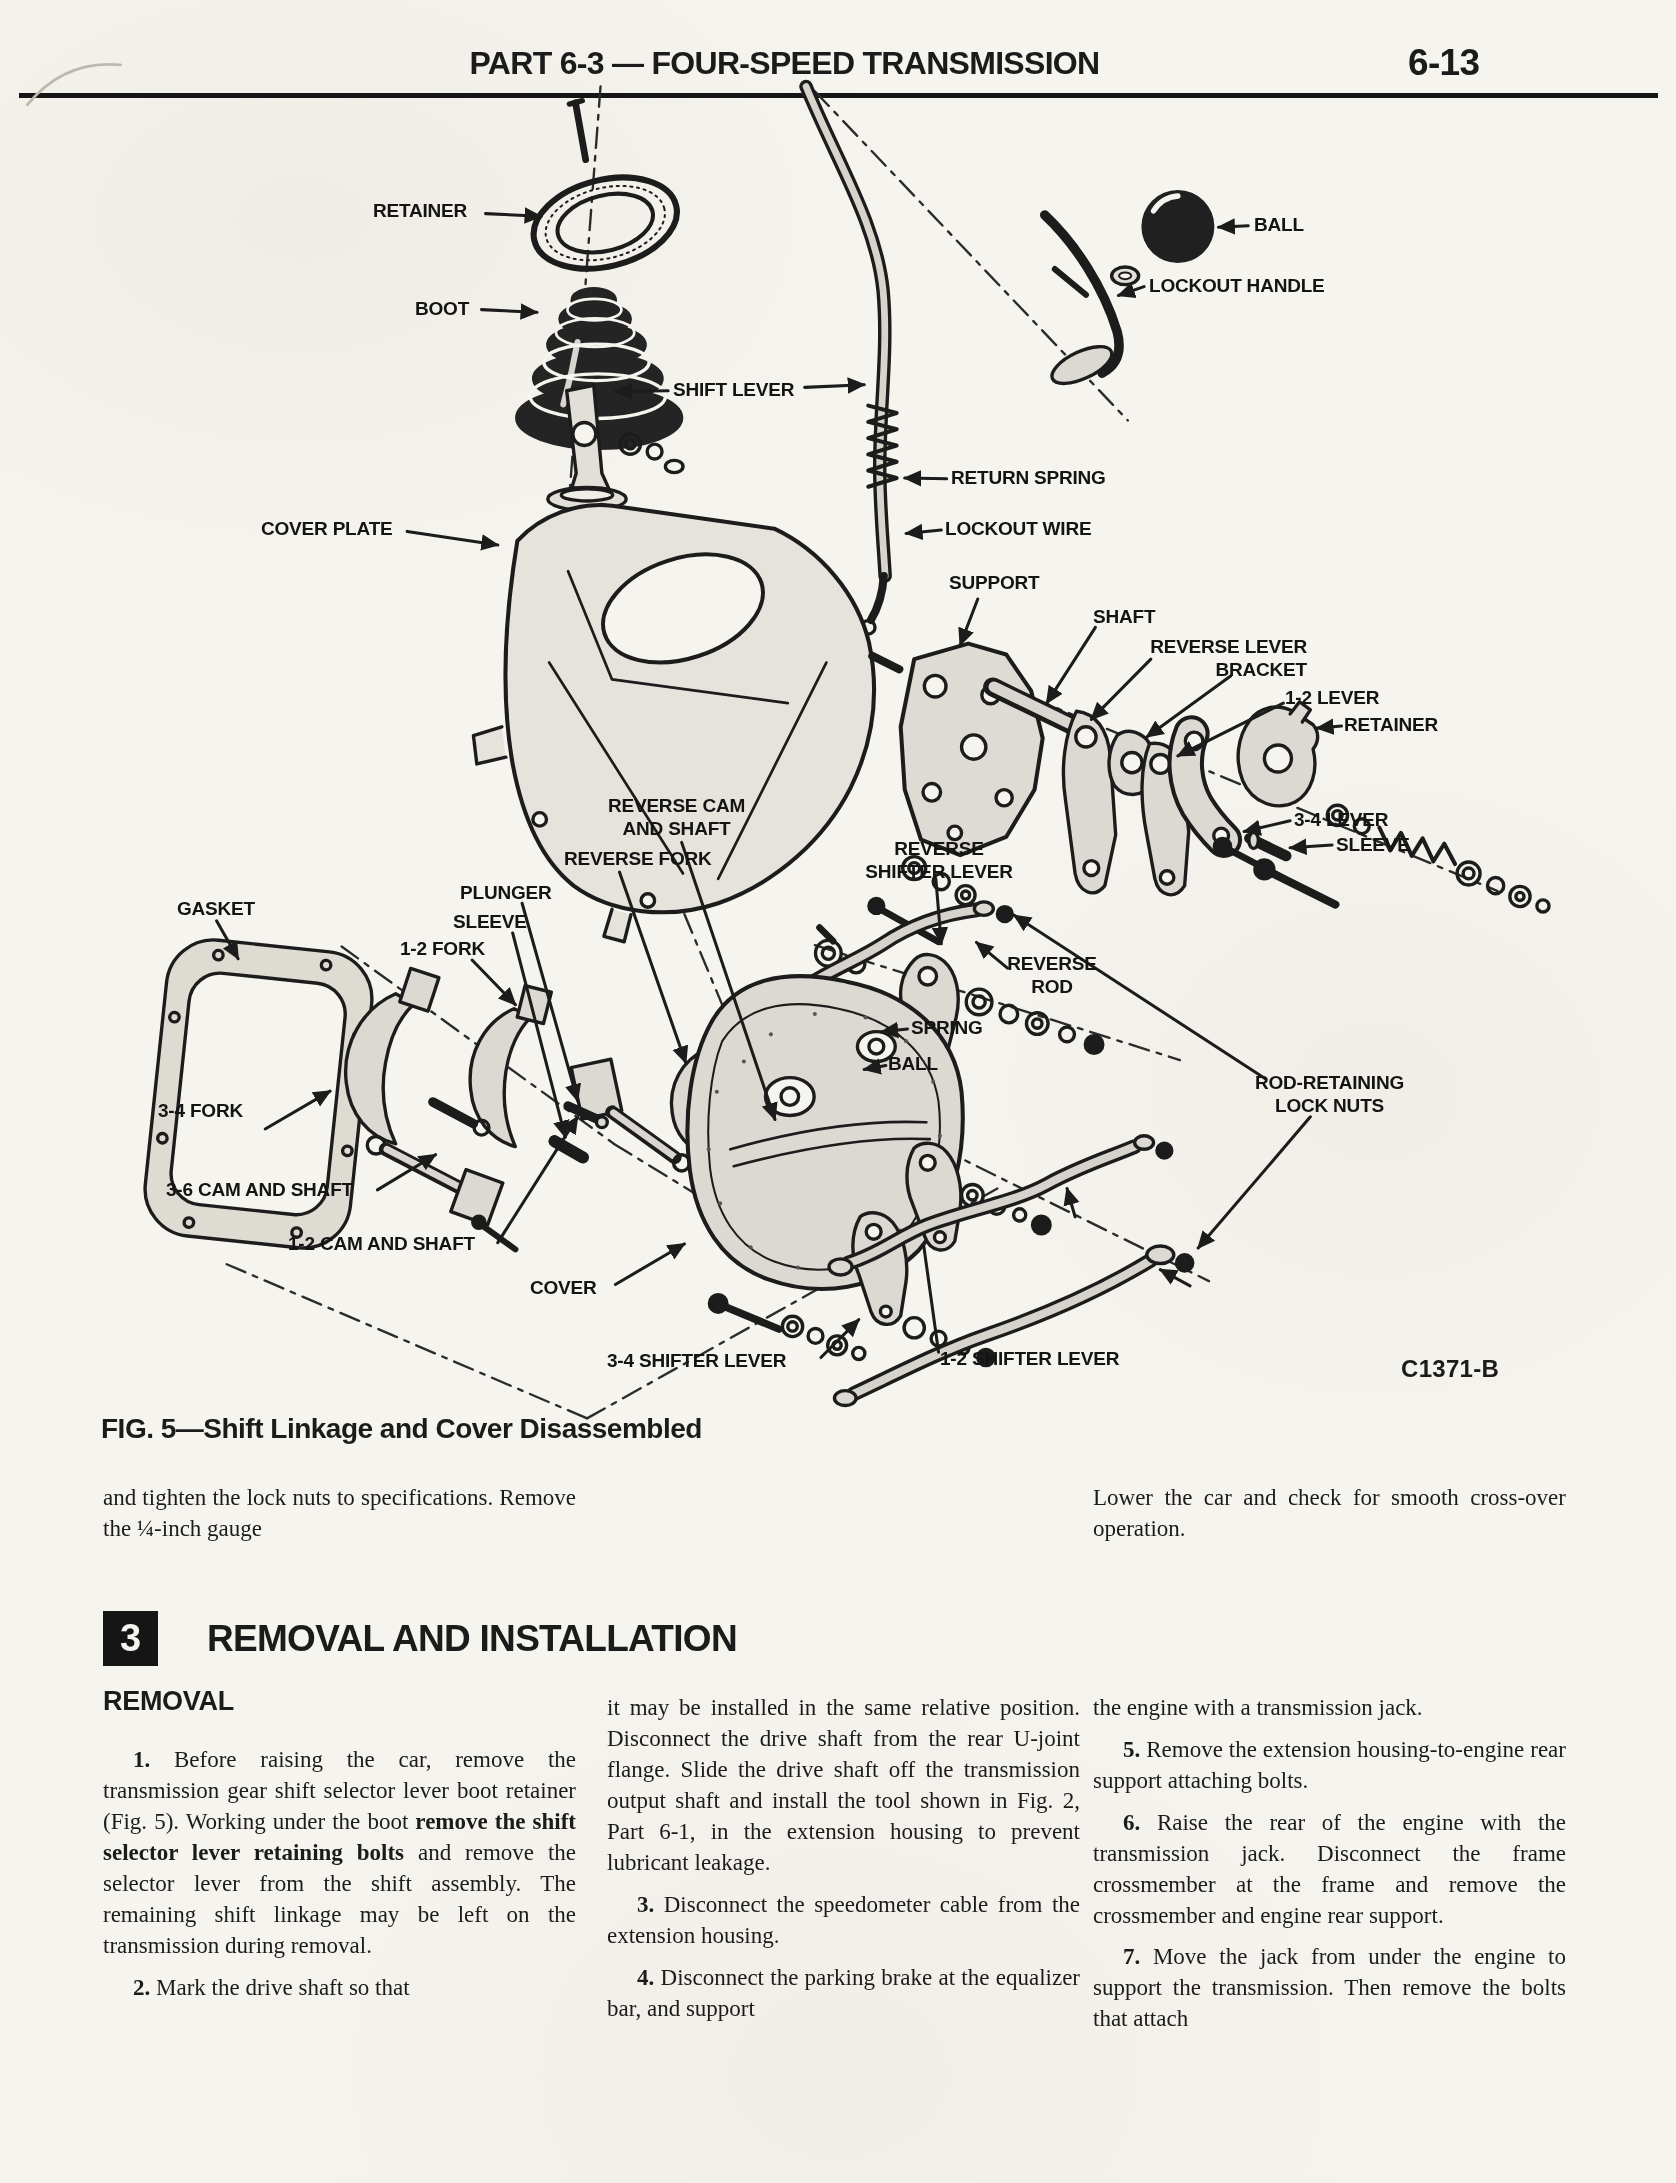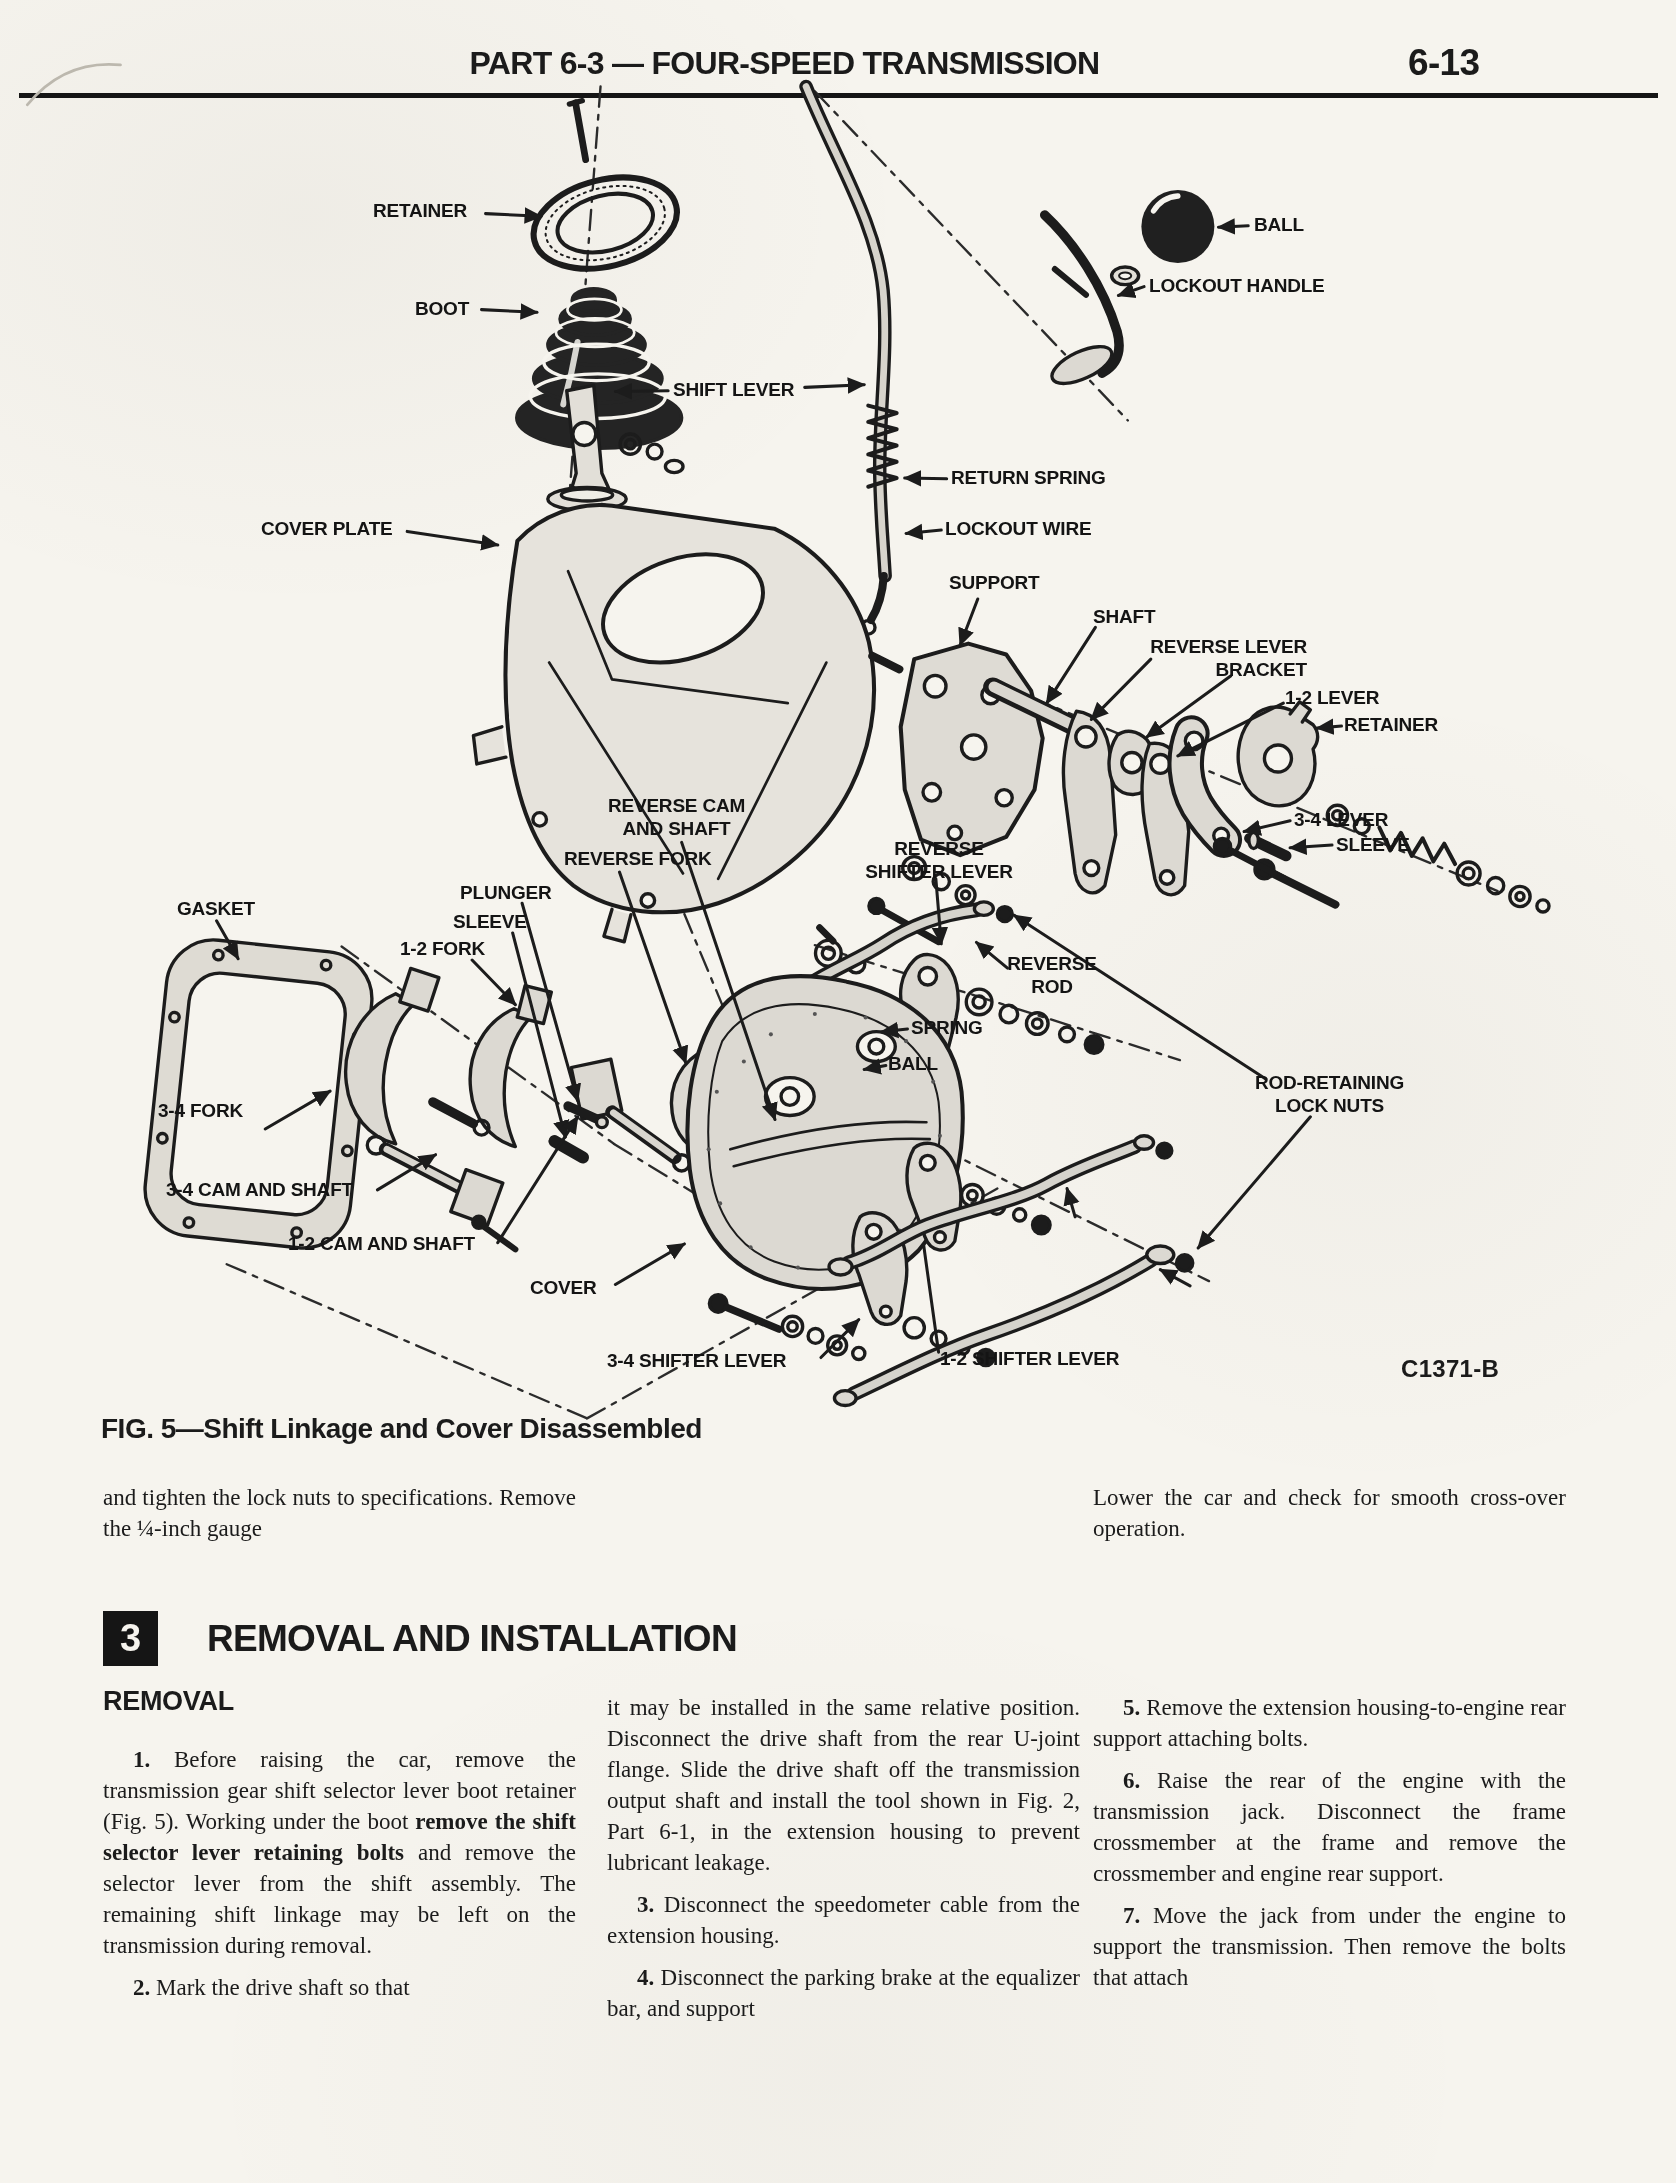--- a/index.html
+++ b/index.html
@@ -503,21 +503,21 @@
       <div class="fig-label L-sleeve_left">SLEEVE</div>
       <div class="fig-label L-fork_1_2">1-2 FORK</div>
       <div class="fig-label L-gasket">GASKET</div>
       <div class="fig-label L-spring">SPRING</div>
       <div class="fig-label L-ball_detent">BALL</div>
       <div class="fig-label L-reverse_rod">REVERSE
 ROD</div>
       <div class="fig-label L-rod_retaining_lock_nuts">ROD-RETAINING
 LOCK NUTS</div>
       <div class="fig-label L-fork_3_4">3-4 FORK</div>
-      <div class="fig-label L-cam_shaft_3_4">3-4 CAM AND SHAFT</div>
+      <div class="fig-label L-cam_shaft_3_4">3-6 CAM AND SHAFT</div>
       <div class="fig-label L-cam_shaft_1_2">1-2 CAM AND SHAFT</div>
       <div class="fig-label L-cover">COVER</div>
       <div class="fig-label L-shifter_lever_3_4">3-4 SHIFTER LEVER</div>
       <div class="fig-label L-shifter_lever_1_2">1-2 SHIFTER LEVER</div>
     </div>
 
   <div class="fig-code">C1371-B</div>
   <div class="fig-caption">FIG. 5—Shift Linkage and Cover Disassembled</div>
 
   <div class="col c1 serif row-figfoot">and tighten the lock nuts to specifications. Remove the ¼-inch gauge</div>
@@ -530,19 +530,20 @@
   <div class="col c1 row-steps-c1">
       <p class="bodyp ind"><b>1.</b><span> Before raising the car, remove the transmission gear shift selector lever boot retainer (Fig. 5). Working under the boot </span><b>remove the shift selector lever retaining bolts</b><span> and remove the selector lever from the shift assembly. The remaining shift linkage may be left on the transmission during removal.</span></p>
       <p class="bodyp ind"><b>2.</b><span> Mark the drive shaft so that</span></p>
     </div>
   <div class="col c2 row-steps-c23">
       <p class="bodyp"><span>it may be installed in the same relative position. Disconnect the drive shaft from the rear U-joint flange. Slide the drive shaft off the transmission output shaft and install the tool shown in Fig. 2, Part 6-1, in the extension housing to prevent lubricant leakage.</span></p>
       <p class="bodyp ind"><b>3.</b><span> Disconnect the speedometer cable from the extension housing.</span></p>
       <p class="bodyp ind"><b>4.</b><span> Disconnect the parking brake at the equalizer bar, and support</span></p>
     </div>
   <div class="col c3 row-steps-c23">
+      <p class="bodyp"><span>the engine with a transmission jack.</span></p>
       <p class="bodyp ind"><b>5.</b><span> Remove the extension housing-to-engine rear support attaching bolts.</span></p>
       <p class="bodyp ind"><b>6.</b><span> Raise the rear of the engine with the transmission jack. Disconnect the frame crossmember at the frame and remove the crossmember and engine rear support.</span></p>
       <p class="bodyp ind"><b>7.</b><span> Move the jack from under the engine to support the transmission. Then remove the bolts that attach</span></p>
     </div>
 
 </div>
 
 
 </body></html>

